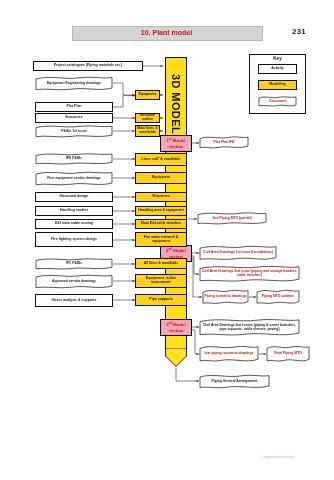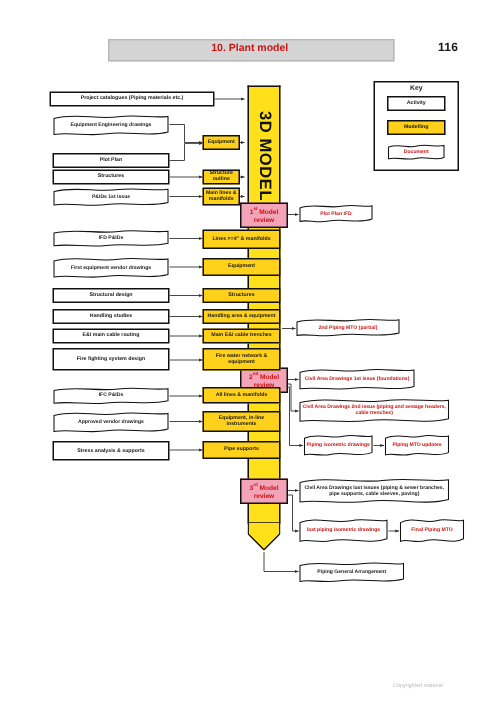--- a/index.html
+++ b/index.html
@@ -53,21 +53,21 @@
 
   
   svg.wires{position:absolute;left:0;top:0;width:334px;height:480px;
       pointer-events:none;overflow:visible;}
 </style>
 </head>
 <body>
 
 <div id="header-bar"></div>
 <div id="header-title">10. Plant model</div>
-<div id="page-number">116</div>
+<div id="page-number">231</div>
 <div id="copyright">Copyrighted material</div>
 
 <svg class="wires">
   <defs>
     <marker id="ah" markerWidth="5" markerHeight="5" refX="4.2" refY="1.8" orient="auto">
       <path d="M0,0 L4.4,1.8 L0,3.6 z" fill="#333"></path>
     </marker>
   </defs>
   <g stroke="#333" stroke-width="0.6" fill="none" marker-end="url(#ah)">
 

